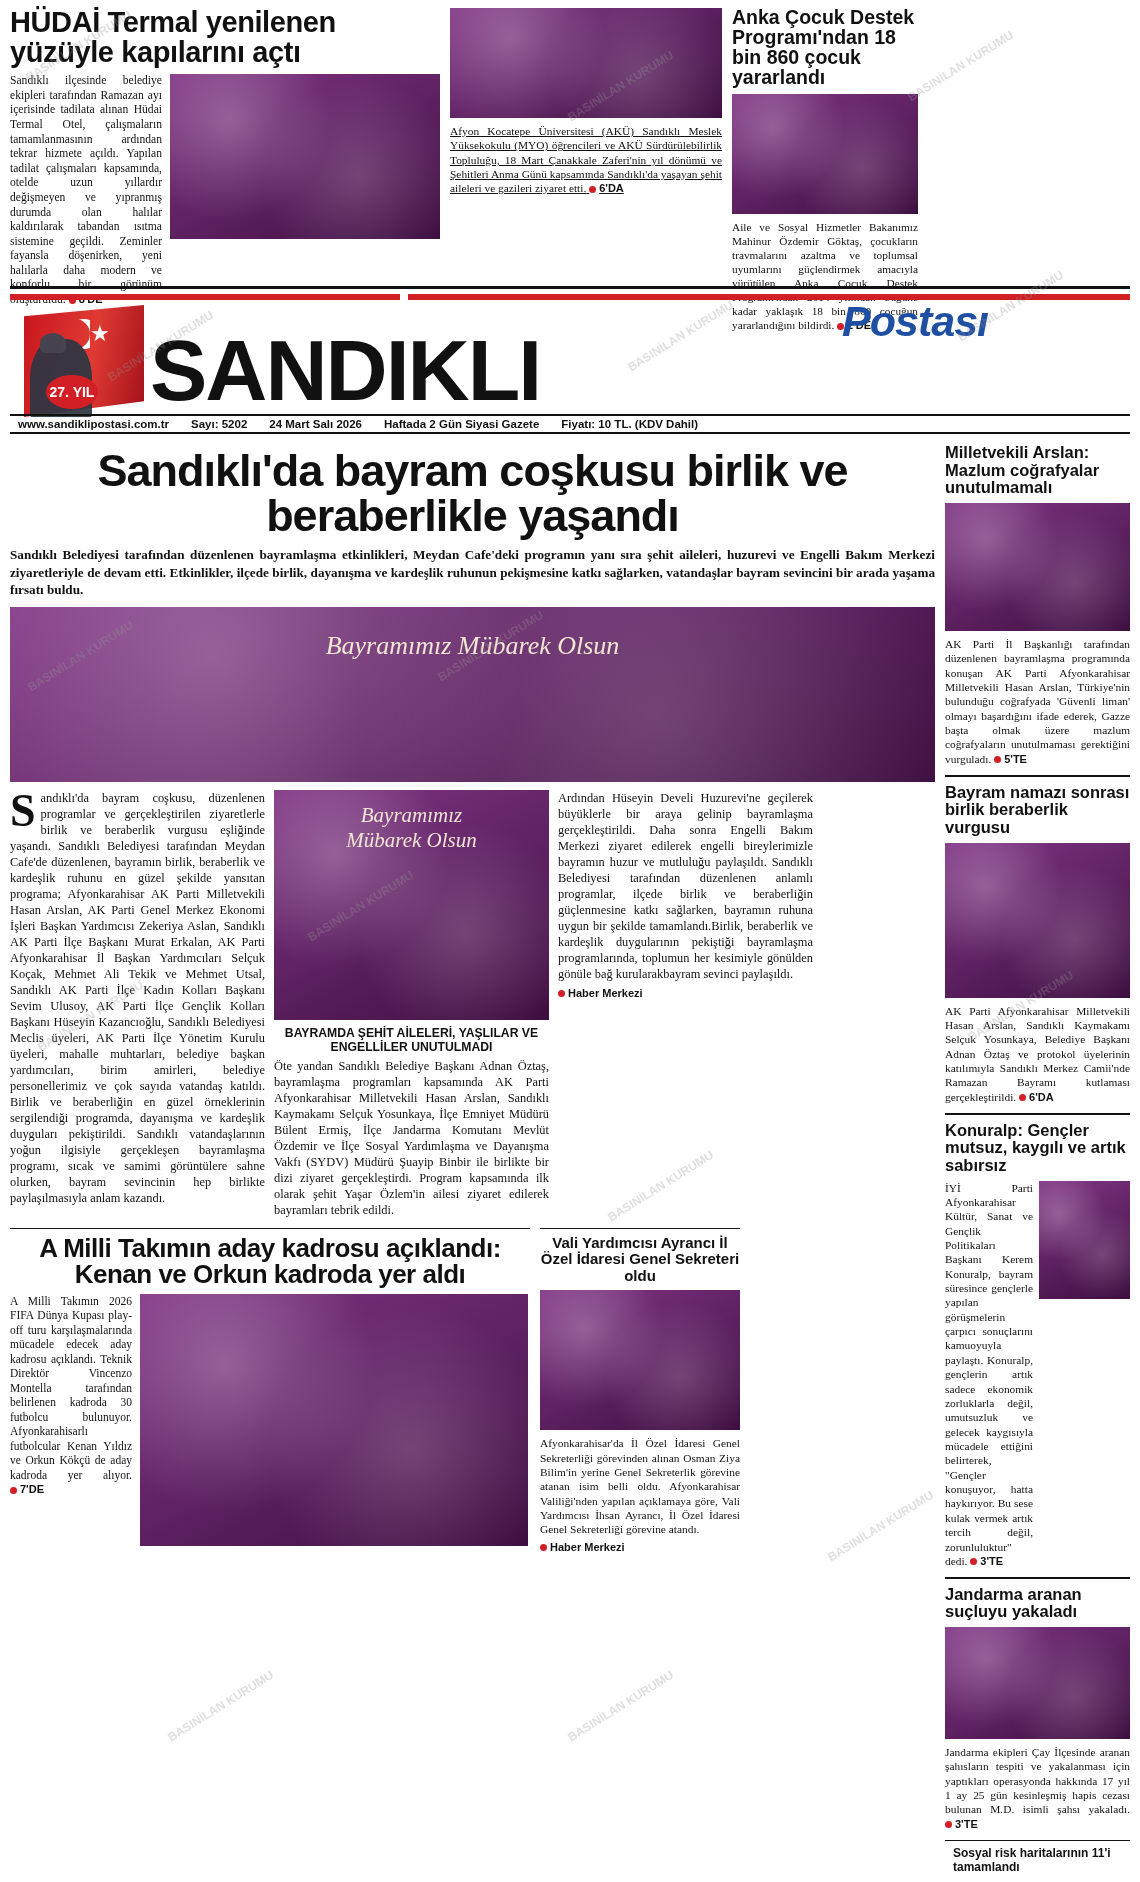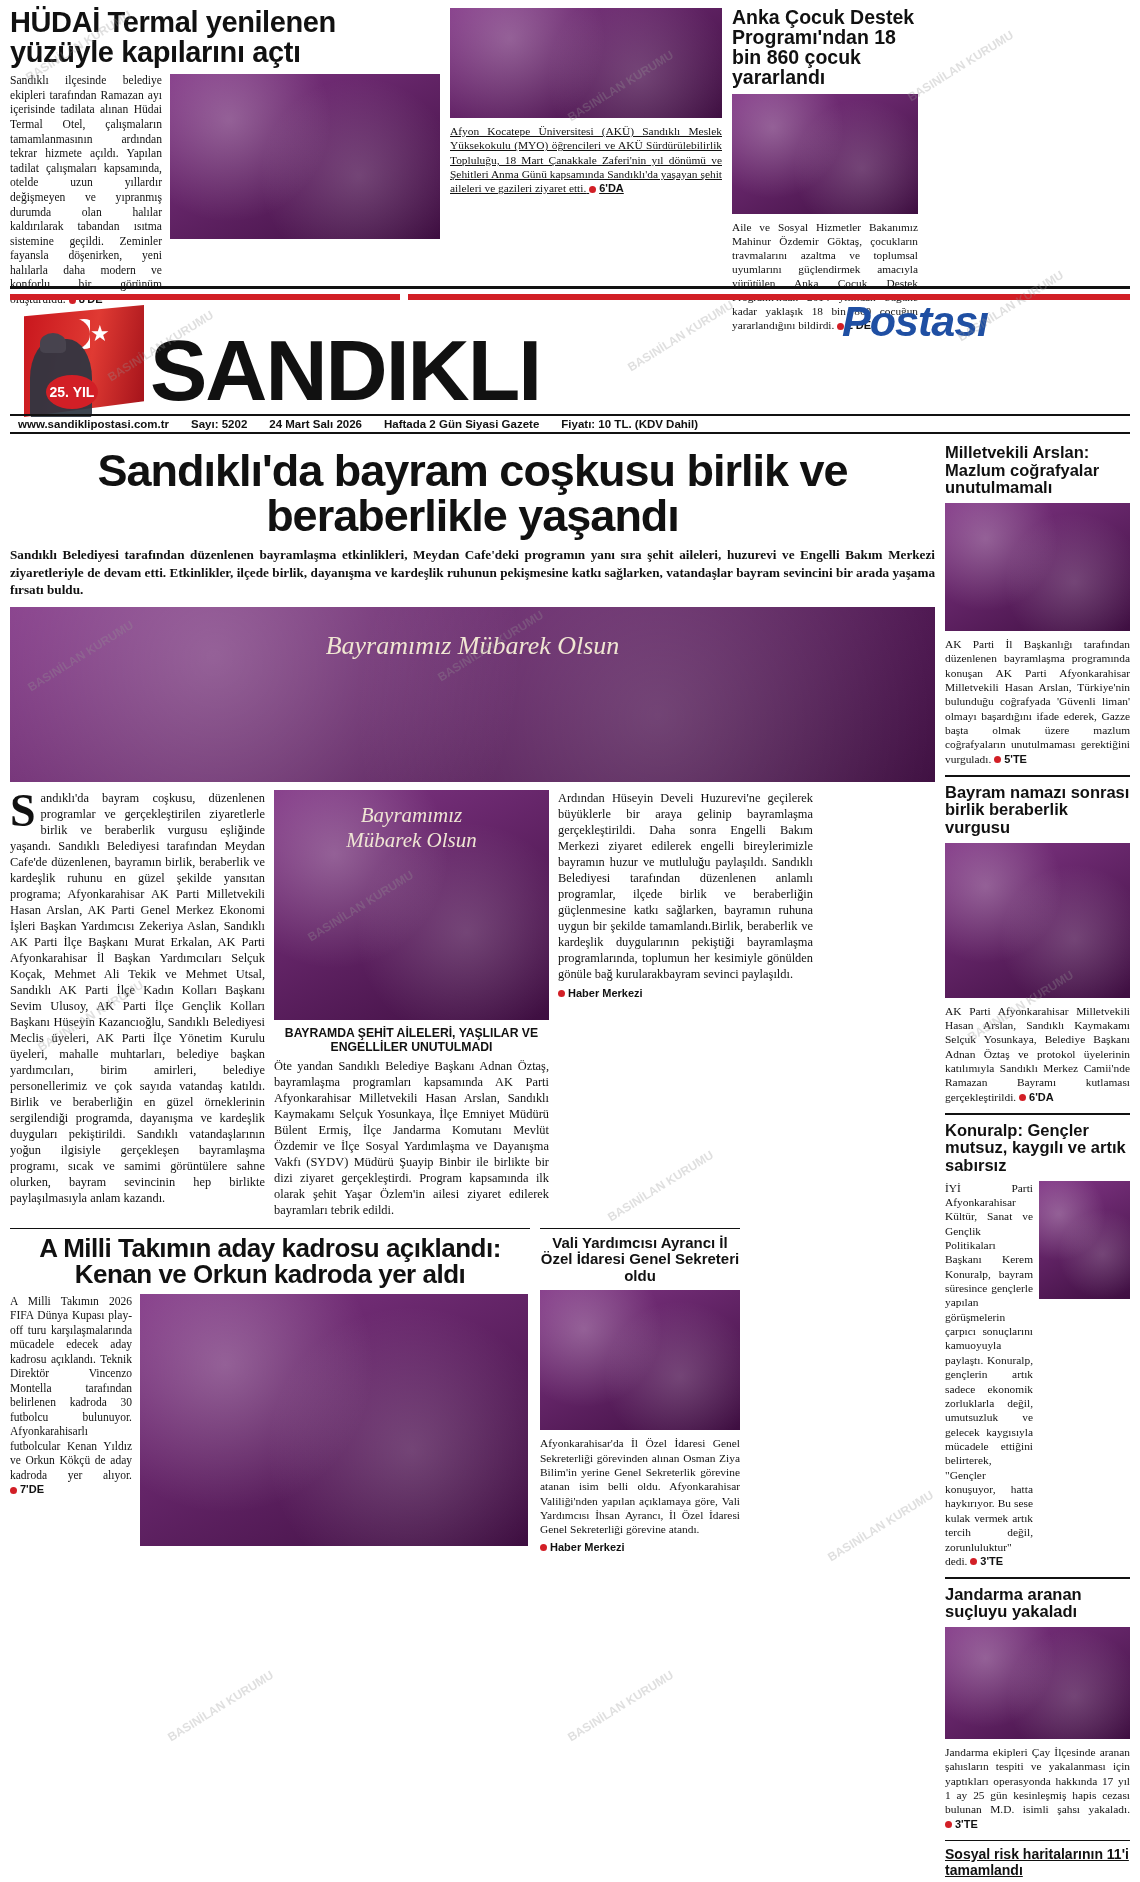--- a/index.html
+++ b/index.html
@@ -101,21 +101,21 @@
   .b2 h3 { font-family:"Liberation Sans", sans-serif; font-weight:bold; font-size:15px; text-align:center; margin:0 0 6px; line-height:1.1;}
   .b2 .ph { width:100%; height:140px; margin-bottom:6px;}
   .b2 .txt { font-size:11.4px; line-height:1.26; text-align:justify;}
 
   
   .rail h3 { font-family:"Liberation Sans", sans-serif; font-weight:bold; font-size:16.5px; margin:0 0 6px; line-height:1.07;}
   .rail .ph { width:100%; height:128px; margin-bottom:6px;}
   .rail p { font-size:11.4px; line-height:1.26; text-align:justify; margin:0;}
   .rail .sec { margin-bottom:8px; }
   .rail .sep { border-top:2px solid #111; margin:7px 0 7px;}
-  .railsmall h4 { font-family:"Liberation Sans", sans-serif; font-weight:bold; font-size:14px; margin:0 0 4px;text-decoration:underline;}
+  .railsmall h4 { font-family:"Liberation Sans", sans-serif; font-weight:bold; font-size:12px; margin:0 8px 4px;}
 </style>
 </head>
 <body>
 
 <div class="page">
 
   <div class="top">
 
     <div class="t1">
       <h1 class="hl">HÜDAİ Termal yenilenen yüzüyle kapılarını açtı</h1>
@@ -154,21 +154,21 @@
       <div class="flagred"></div>
       <div class="moon"></div>
       <div class="star">★</div>
       <div class="soldier"></div>
     </div>
 
     <div class="title-wrap">
       <div class="postasi">Postası</div>
       <div class="sandikli">SANDIKLI</div>
     </div>
-    <div class="yil">25. YIL</div>
+    <div class="yil">27. YIL</div>
 
     <div class="mastinfo">
       <span>www.sandiklipostasi.com.tr</span>
       <span>Sayı: 5202</span>
       <span>24 Mart Salı 2026</span>
       <span>Haftada 2 Gün Siyasi Gazete</span>
       <span>Fiyatı: 10 TL. (KDV Dahil)</span>
     </div>
   </div>
 

